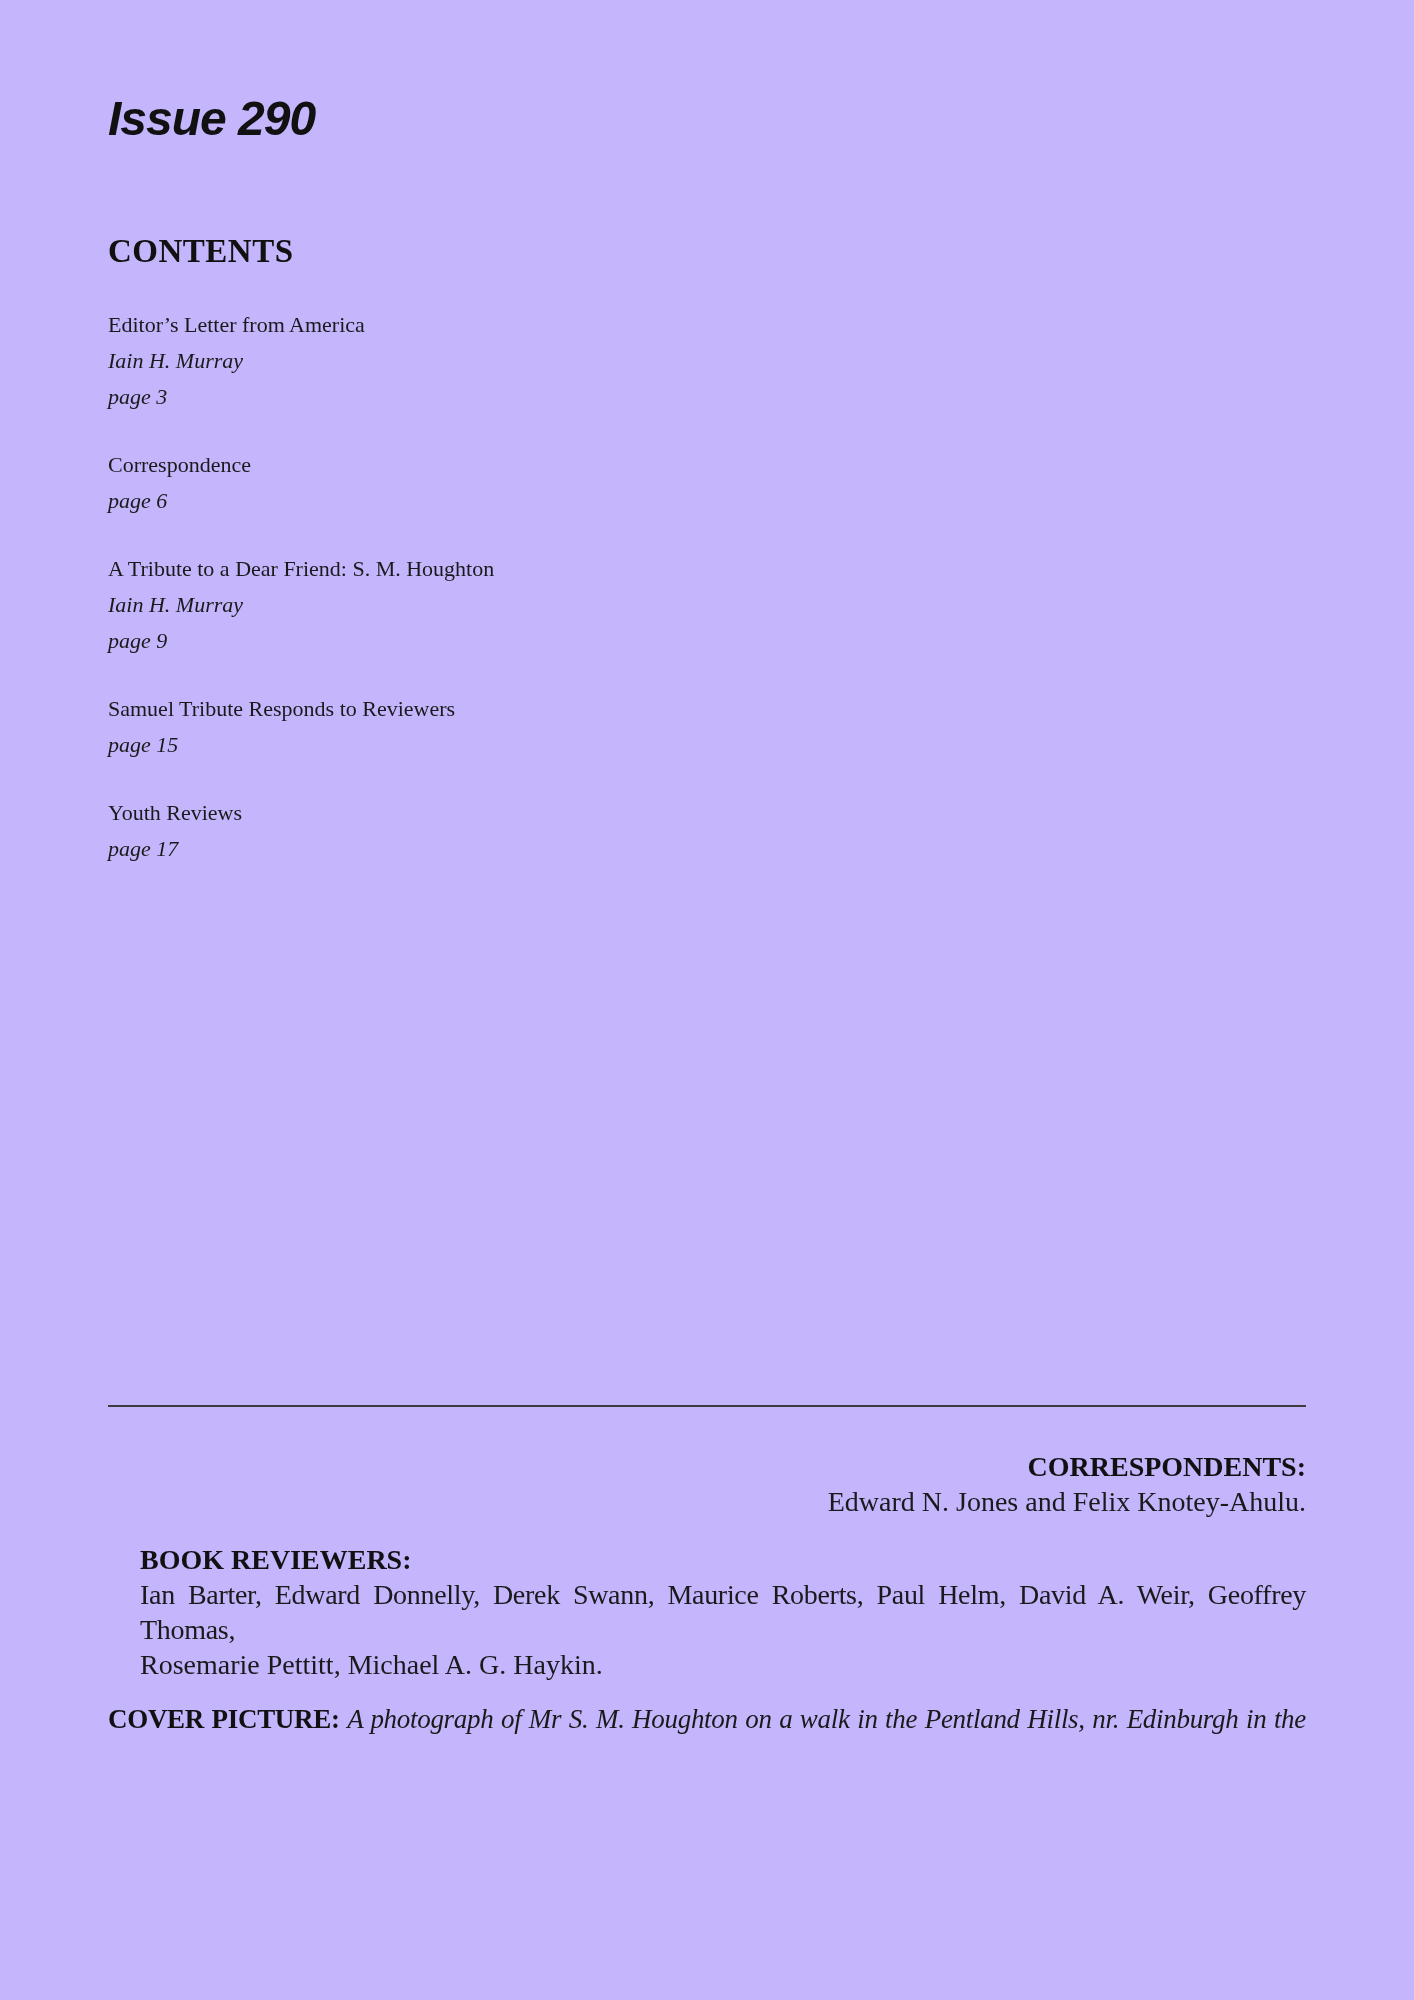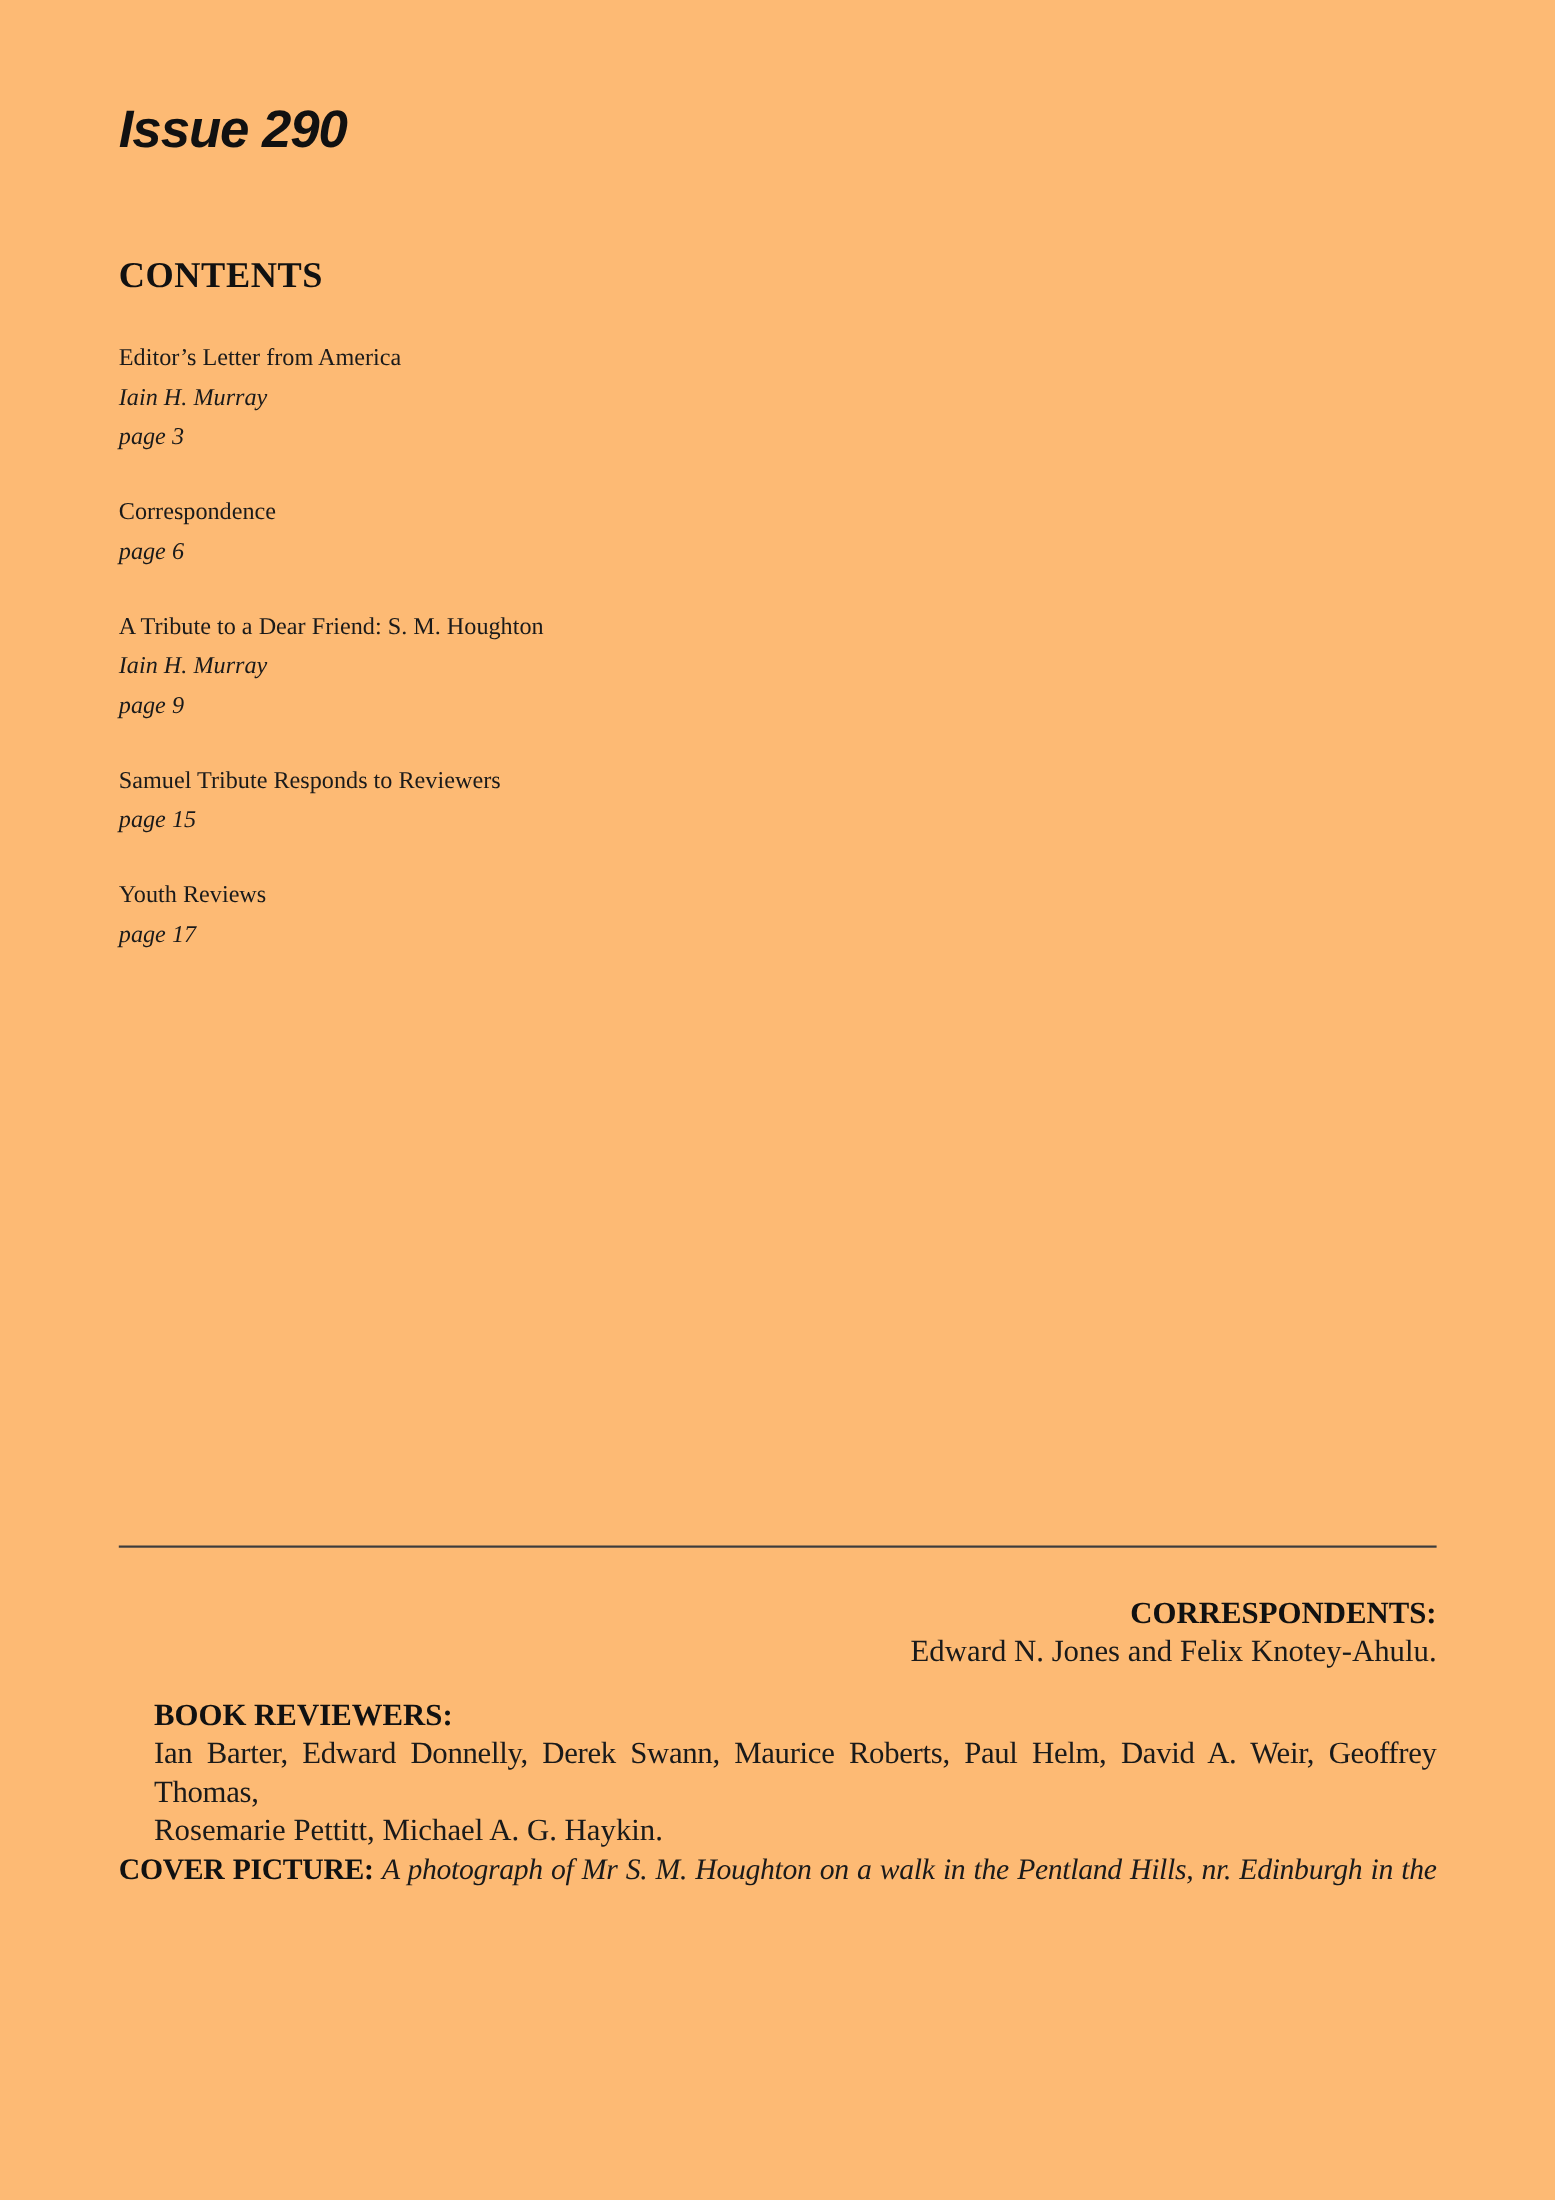--- a/index.html
+++ b/index.html
@@ -1,21 +1,21 @@
 <!DOCTYPE html>
 <html><head>
 <meta charset="utf-8">
 <style>
   * { margin: 0; padding: 0; box-sizing: border-box; }
   html, body { background: #ffffff; }
   .page {
     position: relative;
     width: 1414px;
     height: 2000px;
-    background: #fdba74;
+    background: #c4b5fd;
     color: #1a1a1a;
     overflow: hidden;
     font-family: "Liberation Serif", serif;
   }
   .content {
     padding: 0 108px;
   }
   
   .masthead {
     display: flex;
@@ -52,21 +52,21 @@
   .rule {
     margin-top: 538px;
     width: 100%;
     height: 2px;
     background: #3c3c3c;
   }
   
   .footer-para { font-size: 28px; line-height: 35px; }
   .footer-para.correspondents { margin-top: 42px; text-align: right; }
   .footer-para.book-reviewers { margin-top: 23px; margin-left: 32px; }
-  .footer-para.cover-picture  { font-size: 27px; }
+  .footer-para.cover-picture  { margin-top: 20px; font-size: 27px; }
   .footer-label { font-weight: bold; color: #111111; }
   .justify-line {
     text-align: justify;
     text-align-last: justify;
     letter-spacing: -0.3px;
   }
   .italic { font-style: italic; }
 </style>
 </head>
 <body>

